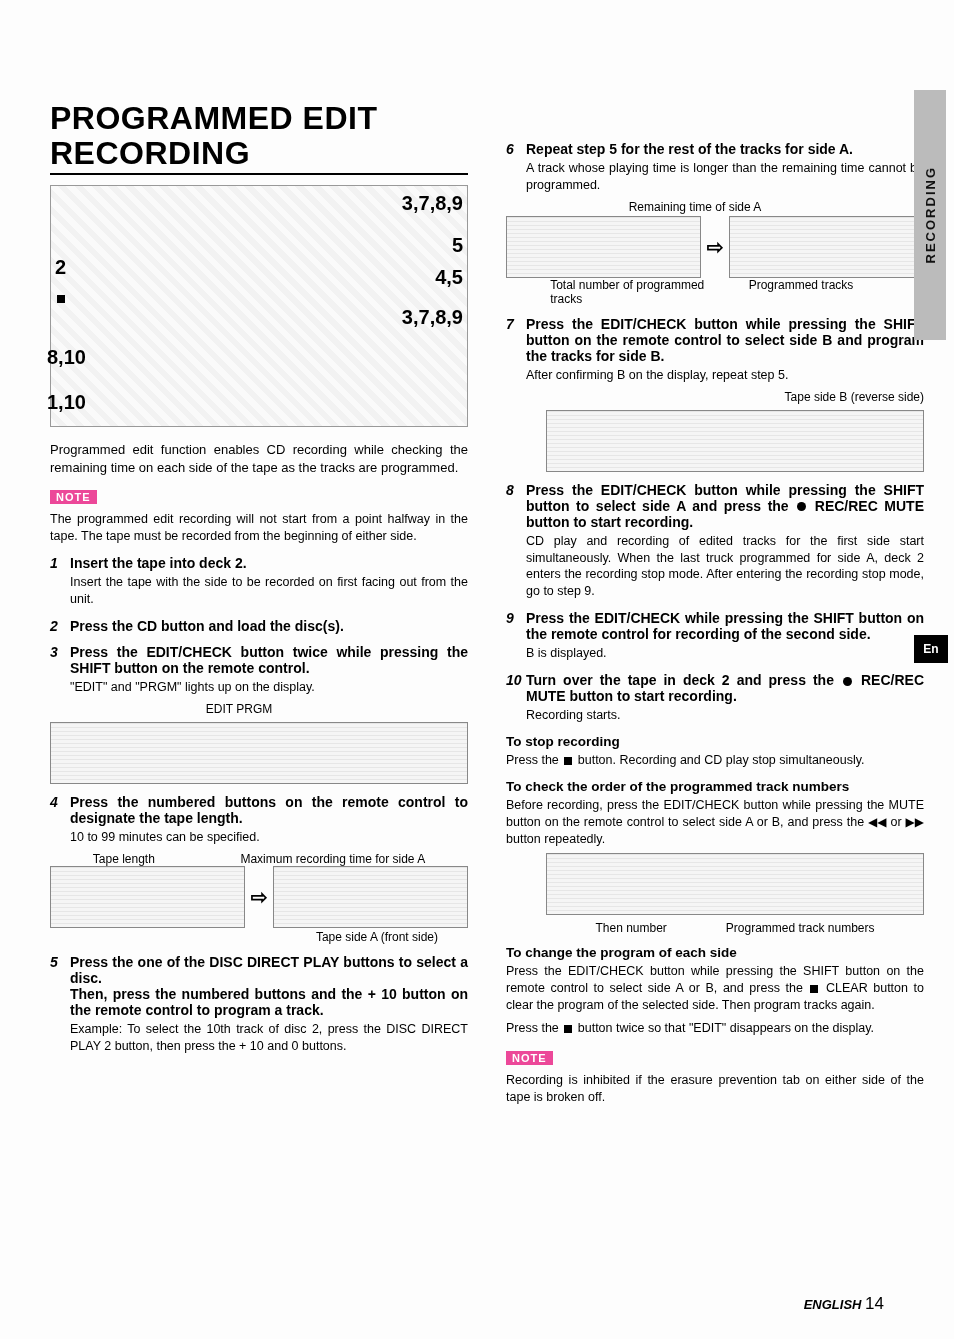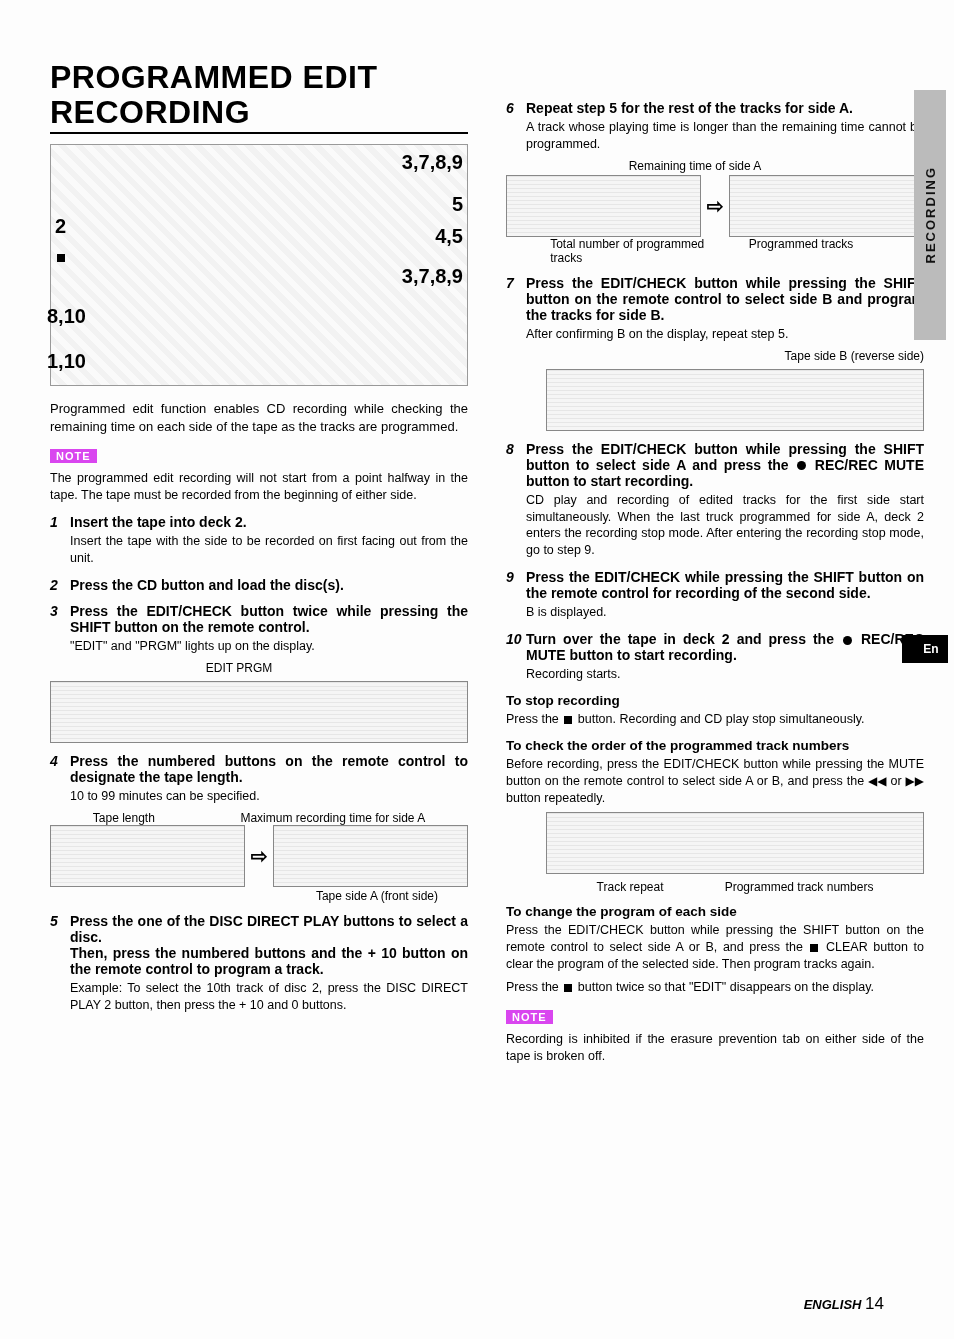--- a/index.html
+++ b/index.html
@@ -11,20 +11,21 @@
     font-size: 14px;
     color: #000;
     background: #fdfdfd;
     position: relative;
     box-sizing: border-box;
     padding: 60px 30px 40px 50px;
   }
   .cols {
     display: flex;
     gap: 38px;
+    margin-top: 41px;
   }
   .col { flex: 1; }
   .title {
     font-family: "Arial Narrow", Arial, sans-serif;
     font-weight: 900;
     font-size: 32px;
     letter-spacing: 0.5px;
     border-bottom: 2px solid #000;
     padding-bottom: 2px;
     margin-bottom: 10px;
@@ -39,21 +40,21 @@
   }
   .figplace .call { position:absolute; font-weight:700; font-size:20px; }
   .lcdplace {
     height: 60px;
     border: 1px solid #888;
     margin: 6px 0;
     background: repeating-linear-gradient(0deg,#f5f5f5,#f5f5f5 3px,#e6e6e6 3px,#e6e6e6 4px);
   }
   .note-badge {
     display:inline-block;
-    background:#d946ef;
+    background:#ec4899;
     color:#fff;
     font-size:11px;
     font-weight:700;
     padding:1px 6px;
     letter-spacing:1px;
     margin: 8px 0 4px 0;
   }
   p { margin: 3px 0 6px 0; line-height:1.35; font-size:13px; text-align:justify;}
   .step { display:flex; margin: 10px 0 3px 0;}
   .step .n { font-style:italic; font-weight:700; width:20px; flex-shrink:0; font-size:14px;}
@@ -83,21 +84,21 @@
     letter-spacing:2px;
     color:#111;
   }
   .en-box {
     position:absolute;
     right:6px;
     top:635px;
     width:34px; height:28px;
     background:#000; color:#fff;
     font-size:12px; font-weight:700;
-    display:flex; align-items:center; justify-content:center;padding-left:12px;
+    display:flex; align-items:center; justify-content:center;
   }
   .hdr-small { font-weight:700; font-size:13.5px; margin-top:10px;}
   .ic-stop { display:inline-block; width:8px; height:8px; background:#000; vertical-align:middle; margin:0 2px;}
   .ic-rec { display:inline-block; width:9px; height:9px; background:#000; border-radius:50%; vertical-align:middle; margin:0 2px;}
   .ic-rw, .ic-ff { display:inline-block; font-size:12px; line-height:1; vertical-align:middle;}
   .double-lcd { display:flex; align-items:center; gap:6px; }
   .double-lcd .lcdplace { flex:1; margin:0;}
   .arrow { font-size:20px; font-weight:700;}
 </style>
 </head>
@@ -230,21 +231,21 @@
 
     
     <div class="hdr-small">To stop recording</div>
     <p class="small"><span>Press the </span><span class="ic-stop"></span><span> button. Recording and CD play stop simultaneously.</span></p>
 
     
     <div class="hdr-small">To check the order of the programmed track numbers</div>
     <p class="small"><span>Before recording, press the EDIT/CHECK button while pressing the MUTE button on the remote control to select side A or B, and press the </span><span class="ic-rw">◀◀</span><span> or </span><span class="ic-ff">▶▶</span><span> button repeatedly.</span></p>
     <div class="lcdplace" style="margin-left:40px;"></div>
     <div class="lblrow" style="padding:0 20px 0 60px;">
-      <span>Track repeat</span>
+      <span>Then number</span>
       <span>Programmed track numbers</span>
     </div>
 
     
     <div class="hdr-small">To change the program of each side</div>
     <p class="small"><span>Press the EDIT/CHECK button while pressing the SHIFT button on the remote control to select side A or B, and press the </span><span class="ic-stop"></span><span> CLEAR button to clear the program of the selected side. Then program tracks again.</span></p>
 
     
     <p class="small"><span>Press the </span><span class="ic-stop"></span><span> button twice so that "EDIT" disappears on the display.</span></p>
 

